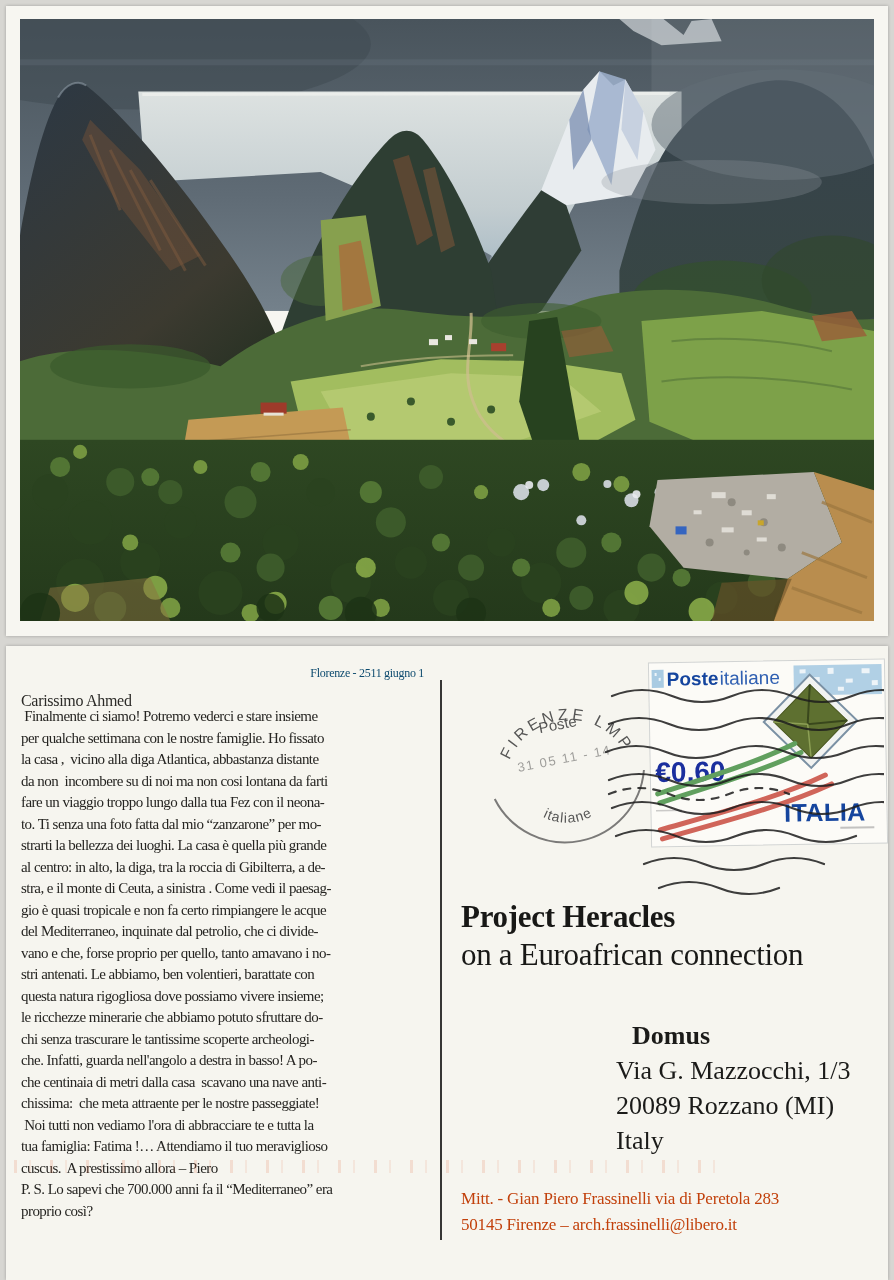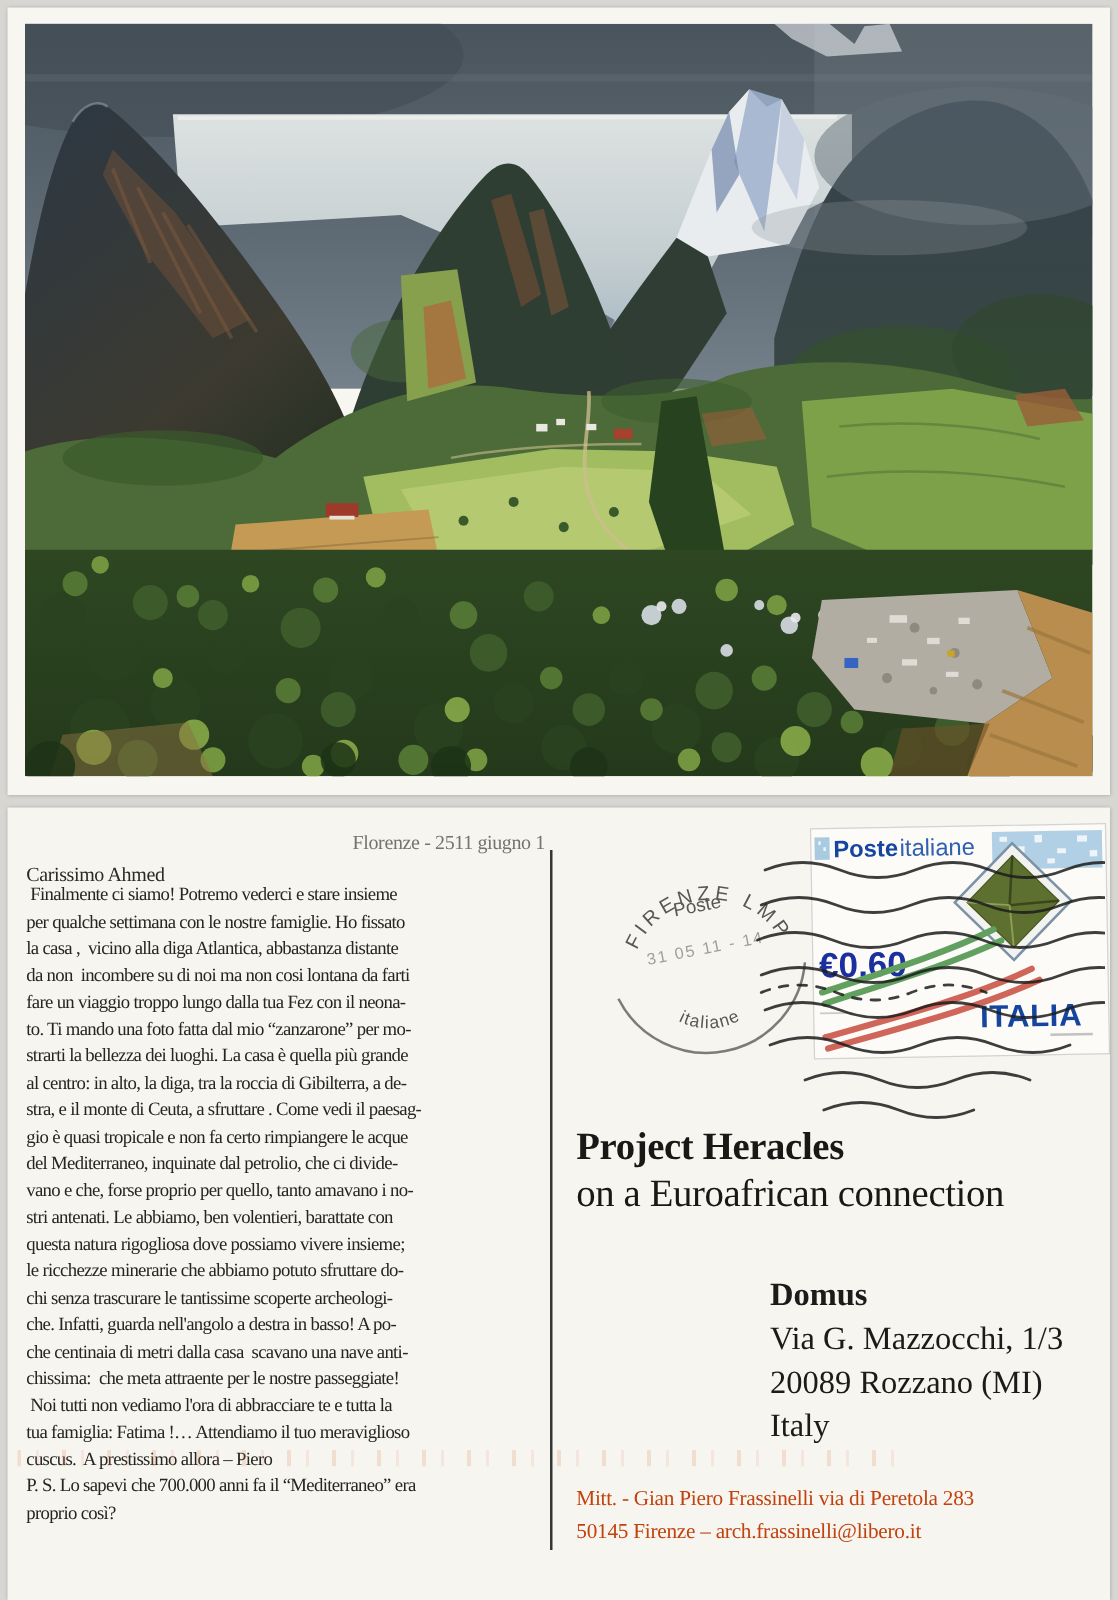--- a/index.html
+++ b/index.html
@@ -7,40 +7,40 @@
     width:894px;height:1280px;position:relative;overflow:hidden;
     background:#d7d6d2;
     font-family:"Liberation Serif", serif;
   }
   .card{position:absolute;background:#f7f6f1;box-shadow:0 0 3px rgba(0,0,0,.25);}
   .card-front{left:6px;top:6px;width:882px;height:630px;}
   .photo{position:absolute;left:14px;top:13px;width:854px;height:602px;display:block;}
   .card-back{left:6px;top:646px;width:882px;height:634px;background:#f6f5ef;}
 
   
-  .dateline{position:absolute;top:20px;right:452px;font-size:16px;color:#737373;letter-spacing:-0.3px;white-space:pre;}
+  .dateline{position:absolute;top:20px;right:464px;font-size:12px;color:#0c4a6e;letter-spacing:-0.3px;white-space:pre;}
   .salutation{position:absolute;left:15px;top:46px;font-size:16px;color:#2b2a27;letter-spacing:-0.3px;white-space:pre;}
   .letter-body{position:absolute;left:15px;top:60px;width:418px;color:#262522;}
   .letter-body .line{font-size:15px;line-height:21.5px;letter-spacing:-0.55px;white-space:pre;}
   .divider{position:absolute;left:434px;top:34px;width:2px;height:560px;background:#1b1b1b;opacity:.88;}
   .artifact-marks{position:absolute;left:8px;top:514px;width:702px;height:13px;opacity:.55;pointer-events:none;
     background:repeating-linear-gradient(90deg, rgba(226,120,82,.35) 0 3px, transparent 3px 15px, rgba(226,120,82,.22) 15px 17px, transparent 17px 36px);}
 
   
   .postmark{position:absolute;left:463px;top:16px;width:190px;height:190px;}
   .stamp{position:absolute;left:643px;top:14px;width:238px;height:186px;transform:rotate(-1deg);}
   .stamp svg{display:block;}
   .cancel-waves{position:absolute;left:558px;top:20px;width:320px;height:230px;pointer-events:none;}
 
   .project-block{position:absolute;left:455px;top:252px;color:#181816;}
   .project-title{font-size:31px;font-weight:bold;line-height:38px;letter-spacing:-0.3px;}
   .project-line{font-size:31px;line-height:38px;letter-spacing:-0.3px;}
 
   .address-block{position:absolute;left:610px;top:372px;color:#1b1b19;}
-  .address-name{font-size:26px;font-weight:bold;line-height:35px;}
+  .address-name{font-size:26px;font-weight:bold;line-height:35px;margin-left:16px;}
   .address-line{font-size:26px;line-height:35px;}
 
   .sender-block{position:absolute;left:455px;top:540px;color:#c2410c;}
   .sender-line{font-size:17px;line-height:26px;letter-spacing:-0.2px;}
 </style>
 </head>
 <body>
 
 <div class="page">
 
@@ -284,24 +284,24 @@
     <div class="dateline">Florenze - 2511 giugno 1</div>
     <div class="salutation">Carissimo Ahmed</div>
 
     <div class="letter-body">
       <div>
           <div class="line"> Finalmente ci siamo! Potremo vederci e stare insieme</div>
           <div class="line">per qualche settimana con le nostre famiglie. Ho fissato</div>
           <div class="line">la casa ,  vicino alla diga Atlantica, abbastanza distante</div>
           <div class="line">da non  incombere su di noi ma non cosi lontana da farti</div>
           <div class="line">fare un viaggio troppo lungo dalla tua Fez con il neona-</div>
-          <div class="line">to. Ti mando una foto fatta dal mio “zanzarone” per mo-</div>
+          <div class="line">to. Ti senza una foto fatta dal mio “zanzarone” per mo-</div>
           <div class="line">strarti la bellezza dei luoghi. La casa è quella più grande</div>
           <div class="line">al centro: in alto, la diga, tra la roccia di Gibilterra, a de-</div>
-          <div class="line">stra, e il monte di Ceuta, a sfruttare . Come vedi il paesag-</div>
+          <div class="line">stra, e il monte di Ceuta, a sinistra . Come vedi il paesag-</div>
           <div class="line">gio è quasi tropicale e non fa certo rimpiangere le acque</div>
           <div class="line">del Mediterraneo, inquinate dal petrolio, che ci divide-</div>
           <div class="line">vano e che, forse proprio per quello, tanto amavano i no-</div>
           <div class="line">stri antenati. Le abbiamo, ben volentieri, barattate con</div>
           <div class="line">questa natura rigogliosa dove possiamo vivere insieme;</div>
           <div class="line">le ricchezze minerarie che abbiamo potuto sfruttare do-</div>
           <div class="line">chi senza trascurare le tantissime scoperte archeologi-</div>
           <div class="line">che. Infatti, guarda nell'angolo a destra in basso! A po-</div>
           <div class="line">che centinaia di metri dalla casa  scavano una nave anti-</div>
           <div class="line">chissima:  che meta attraente per le nostre passeggiate!</div>

